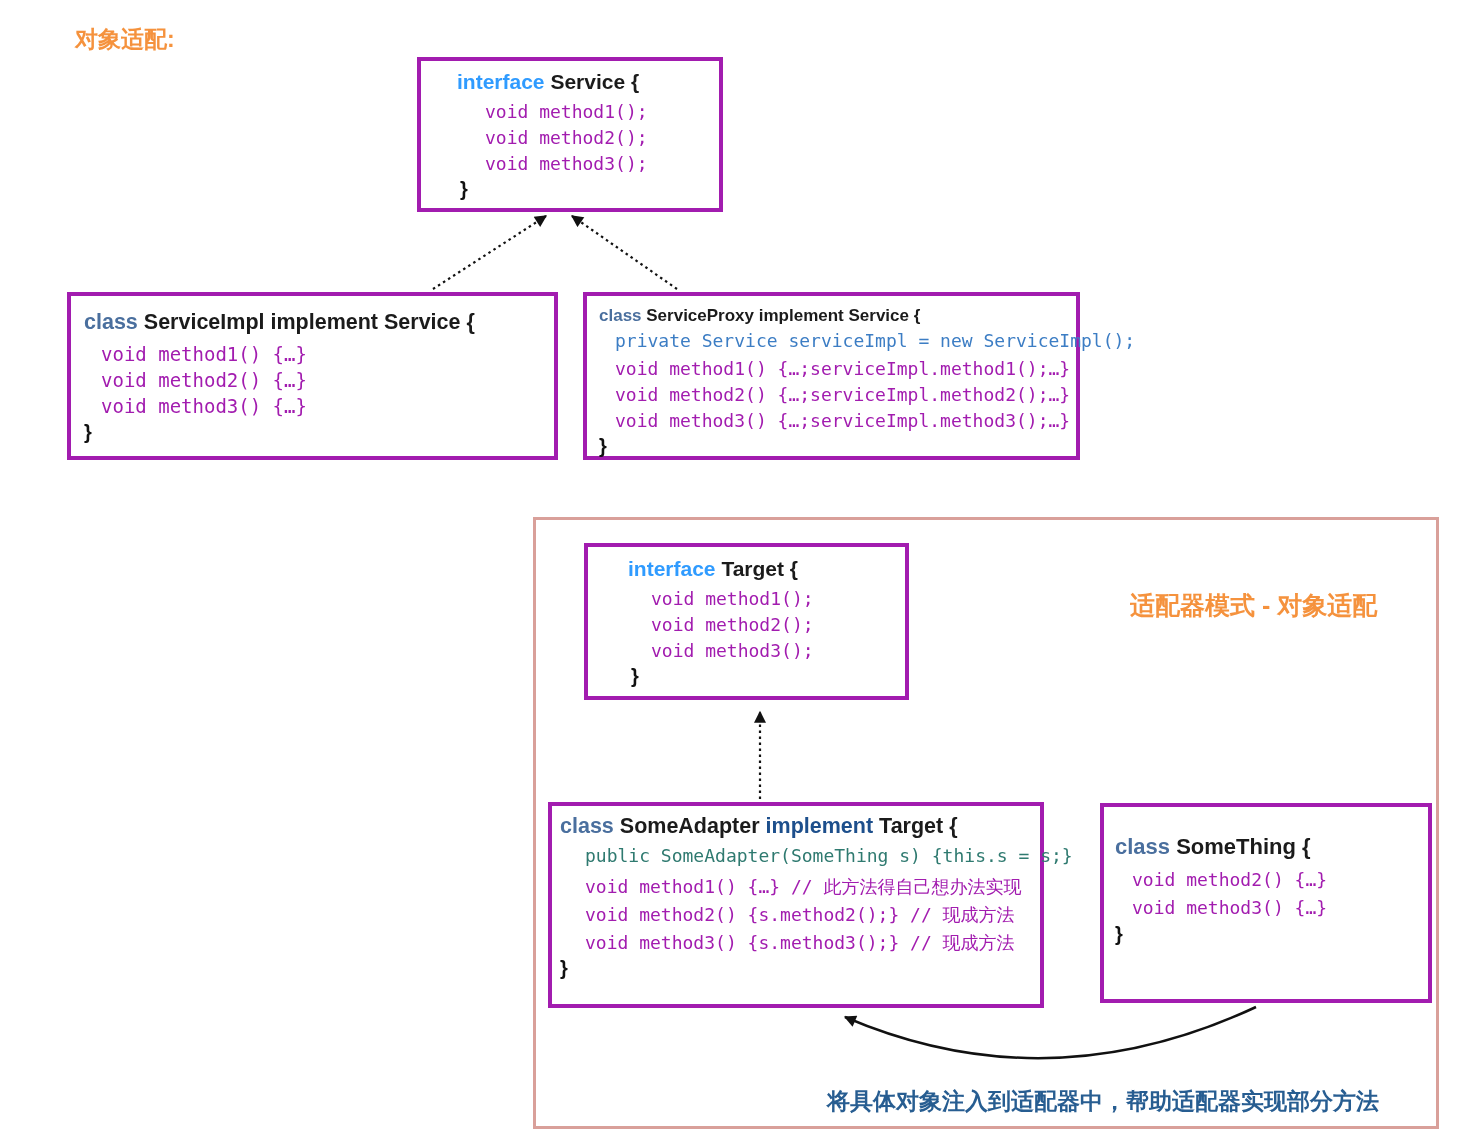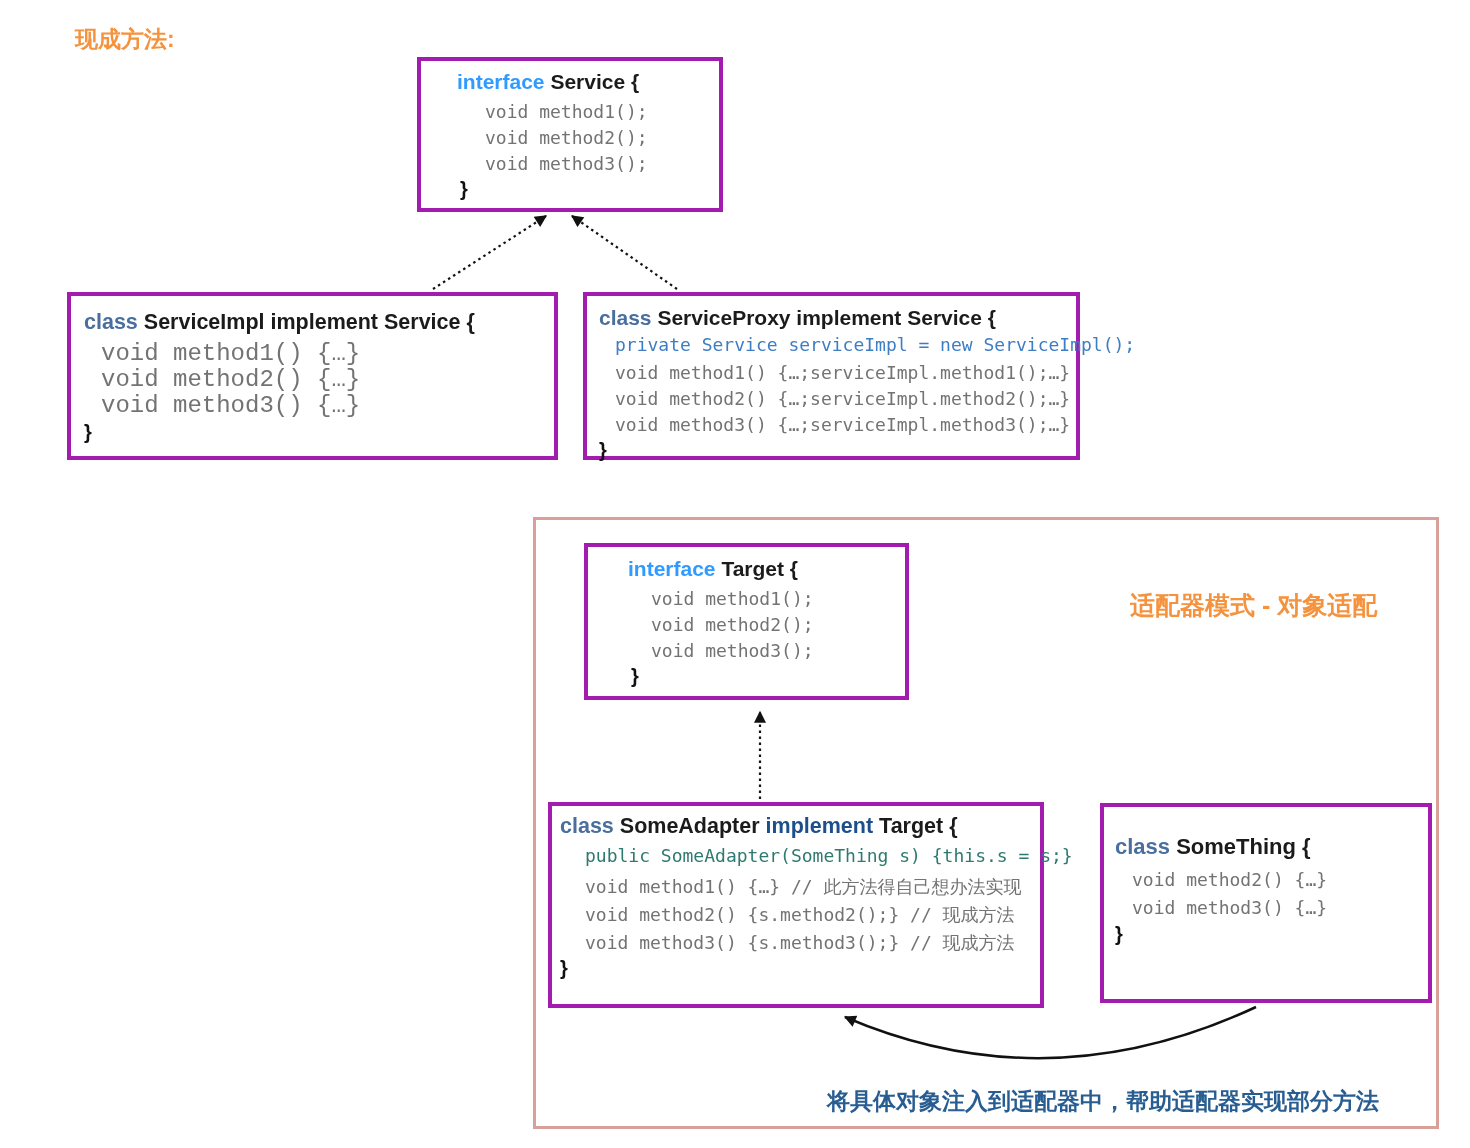--- a/index.html
+++ b/index.html
@@ -33,41 +33,41 @@
     border:4px solid #a21caf; background:#ffffff;
   }
 
   
   .hdr { font-weight:bold; color:#1b1b1b; white-space:nowrap; }
   .kw-interface { color:#2F9BFF; }
   .kw-class { color:#4A6F9E; }
   .kw-implement { color:#1D4F8C; }
   .code {
     font-family:"DejaVu Sans Mono","Liberation Mono",monospace;
-    color:#737373; white-space:nowrap;
+    color:#a21caf; white-space:nowrap;
   }
   .code-blue  { color:#3C7DC4; }
   .code-teal  { color:#2F7A70; }
   .close { font-weight:bold; font-size:20px; color:#111; }
 
   
   .box-service { left:417px; top:57px; width:306px; height:155px; }
   .box-service .hdr   { padding:9px 0 0 36px; font-size:21px; }
   .box-service .code  { margin:5px 0 0 64px; font-size:18px; line-height:26px; }
   .box-service .close { margin:1px 0 0 39px; }
 
   
   .box-impl { left:67px; top:292px; width:491px; height:168px; }
   .box-impl .hdr   { padding:14px 0 0 13px; font-size:21.5px; }
-  .box-impl .code  { margin:6px 0 0 30px; font-size:24px; line-height:26px;font-family:Liberation Mono, monospace; }
+  .box-impl .code  { margin:6px 0 0 30px; font-size:19px; line-height:26px; }
   .box-impl .close { margin:2px 0 0 13px; }
 
   
   .box-proxy { left:583px; top:292px; width:497px; height:168px; }
-  .box-proxy .hdr   { padding:10px 12px 0 12px; font-size:21px; }
+  .box-proxy .hdr   { padding:10px 12px 0 12px; font-size:17px; }
   .box-proxy .field { margin:3px 0 0 28px; font-size:14.5px; line-height:18px; }
   .box-proxy .code  { margin:2px 0 0 28px; font-size:18px; line-height:26px; }
   .box-proxy .close { margin:1px 0 0 12px; }
 
   
   .box-target { left:584px; top:543px; width:325px; height:157px; }
   .box-target .hdr   { padding:10px 0 0 40px; font-size:21px; }
   .box-target .code  { margin:5px 0 0 63px; font-size:18px; line-height:26px; }
   .box-target .close { margin:1px 0 0 43px; }
 
@@ -86,21 +86,21 @@
   .box-something .close { margin:1px 0 0 11px; }
 
   
   svg.arrows { left:0; top:0; width:1470px; height:1148px; pointer-events:none; }
 </style>
 </head>
 <body>
 
 <div>
 
-  <div class="abs proxy-title">现成方法:</div>
+  <div class="abs proxy-title">对象适配:</div>
 
   <div class="abs code-box box-service">
     <div class="hdr"><span class="kw-interface">interface</span> <span>Service {</span></div>
     <div class="code">
       <div>void method1();</div>
       <div>void method2();</div>
       <div>void method3();</div>
     </div>
     <div class="close">}</div>
   </div>

